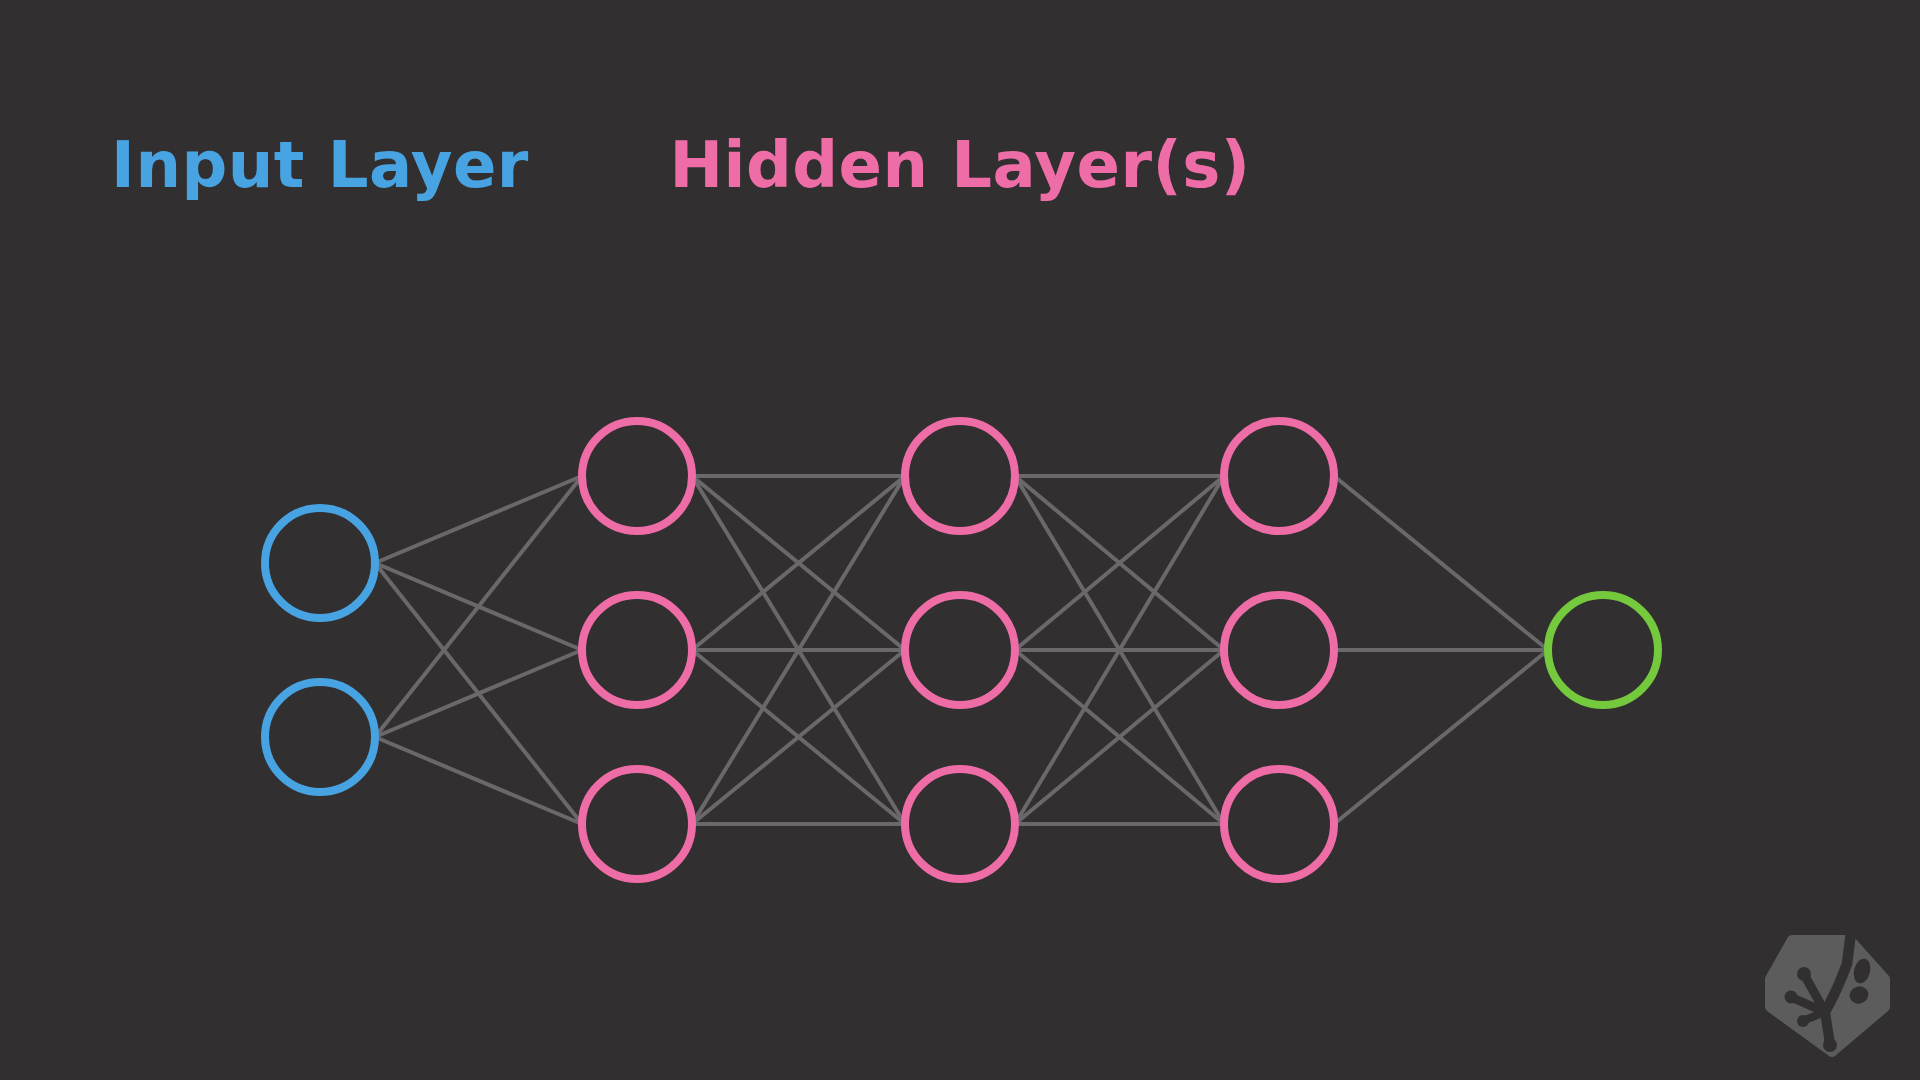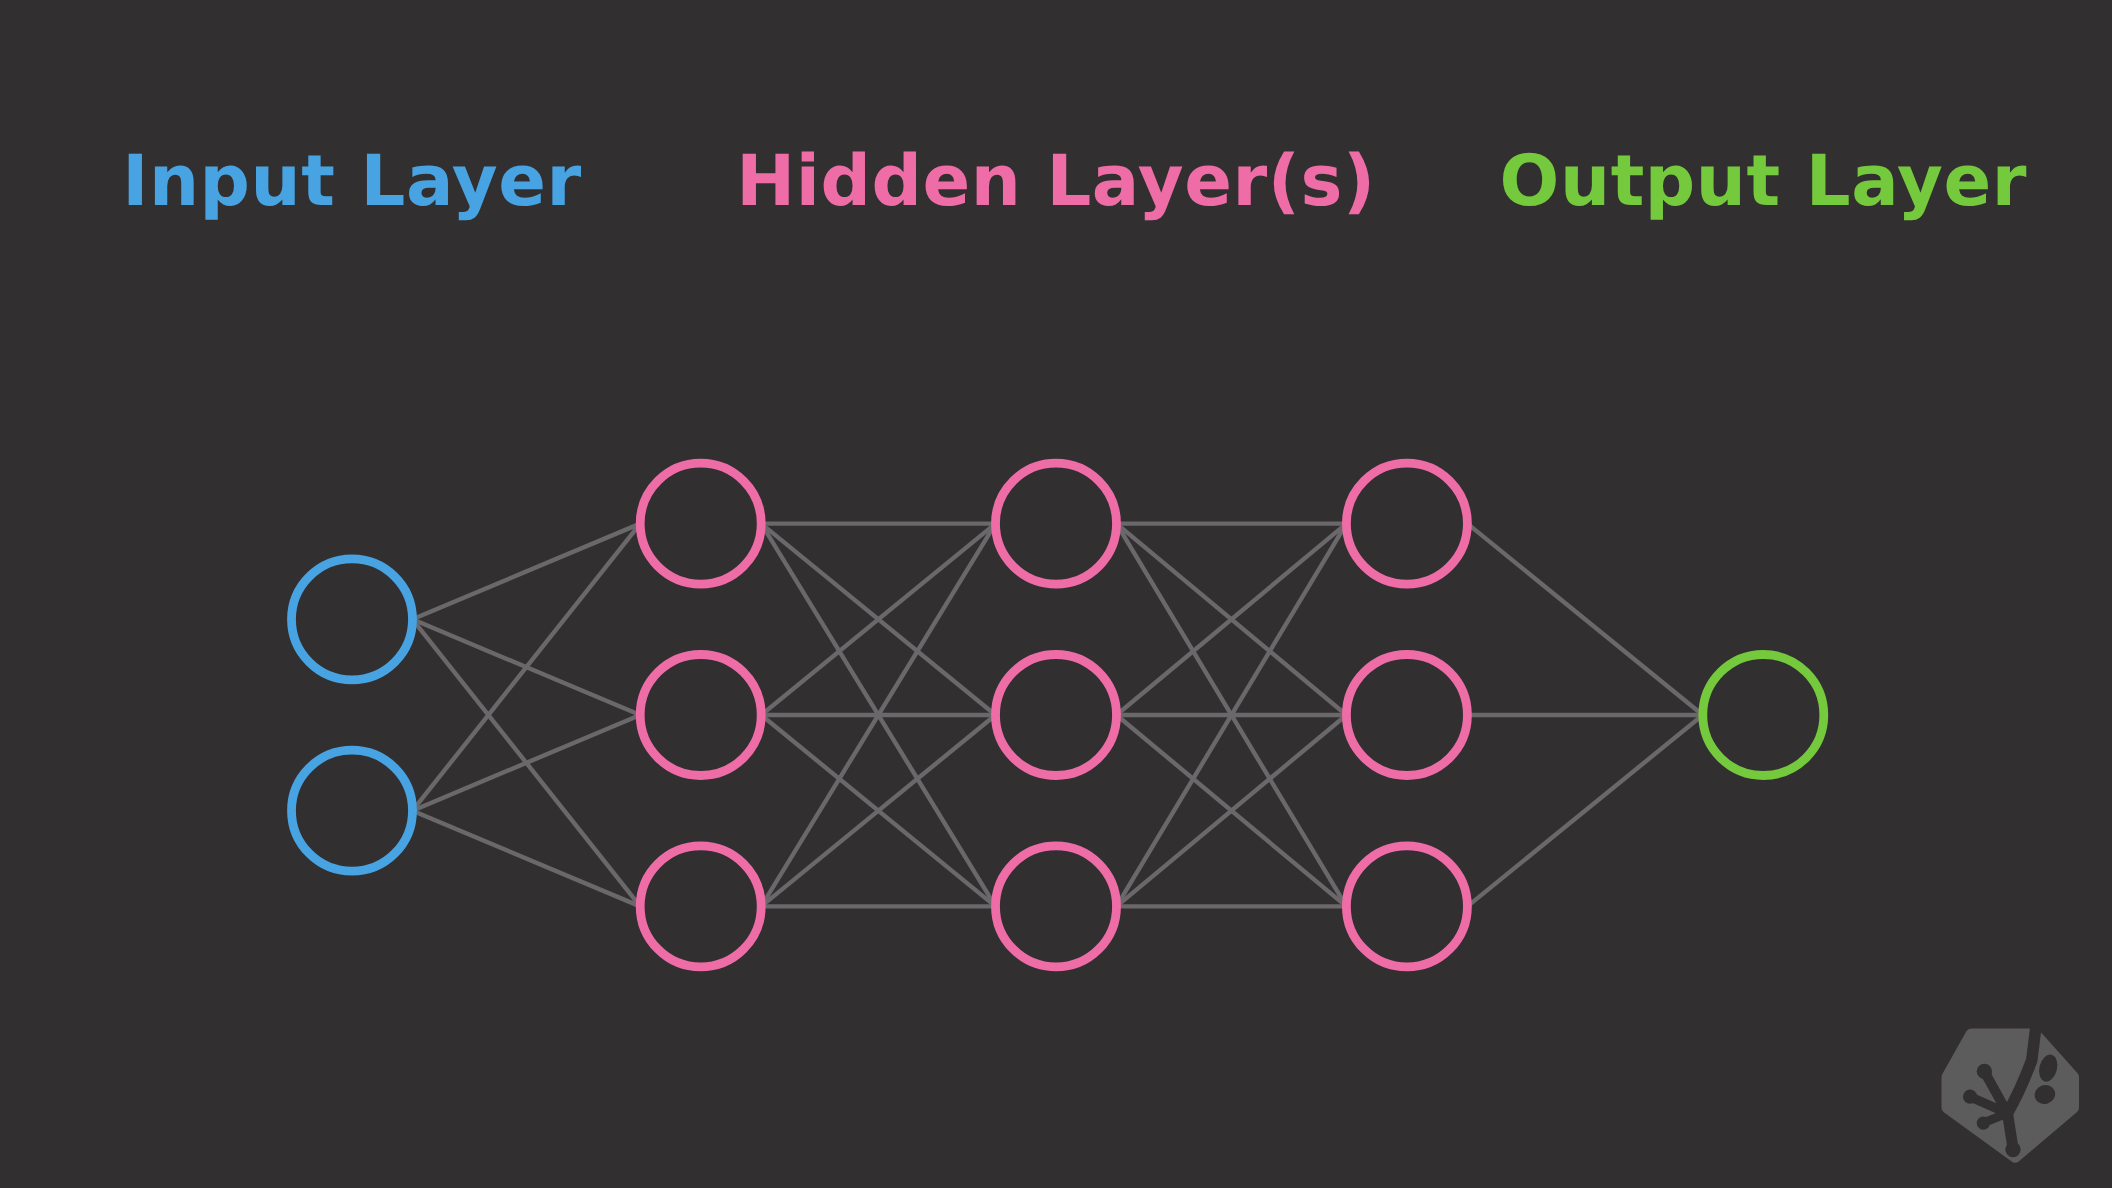--- a/index.html
+++ b/index.html
@@ -38,21 +38,20 @@
 </style>
 </head>
 <body>
 
 <div class="stage" style="--bg: #322F30;">
 
   <div class="layer-label" id="label-hidden" style="left: 960px; top: 128px; color: rgb(239, 109, 167);">Hidden Layer(s)</div>
 
   <div class="layer-label" id="label-input" style="left: 320px; top: 128px; color: rgb(71, 163, 226);">Input Layer</div>
 
-  <div class="layer-label" id="label-output" style="left: 1603px; top: 128px; color: rgb(116, 201, 61);">Output Layer</div>
 
   <svg id="network-svg" xmlns="http://www.w3.org/2000/svg" width="1920" height="1080" viewBox="0 0 1920 1080">
       <line x1="375" y1="563" x2="582" y2="476" stroke="#6A686A" stroke-width="4" class="edge-line"></line>
       <line x1="375" y1="563" x2="582" y2="650" stroke="#6A686A" stroke-width="4" class="edge-line"></line>
       <line x1="375" y1="563" x2="582" y2="824" stroke="#6A686A" stroke-width="4" class="edge-line"></line>
       <line x1="375" y1="737" x2="582" y2="476" stroke="#6A686A" stroke-width="4" class="edge-line"></line>
       <line x1="375" y1="737" x2="582" y2="650" stroke="#6A686A" stroke-width="4" class="edge-line"></line>
       <line x1="375" y1="737" x2="582" y2="824" stroke="#6A686A" stroke-width="4" class="edge-line"></line>
       <line x1="692" y1="476" x2="905" y2="476" stroke="#6A686A" stroke-width="4" class="edge-line"></line>
       <line x1="692" y1="476" x2="905" y2="650" stroke="#6A686A" stroke-width="4" class="edge-line"></line>

